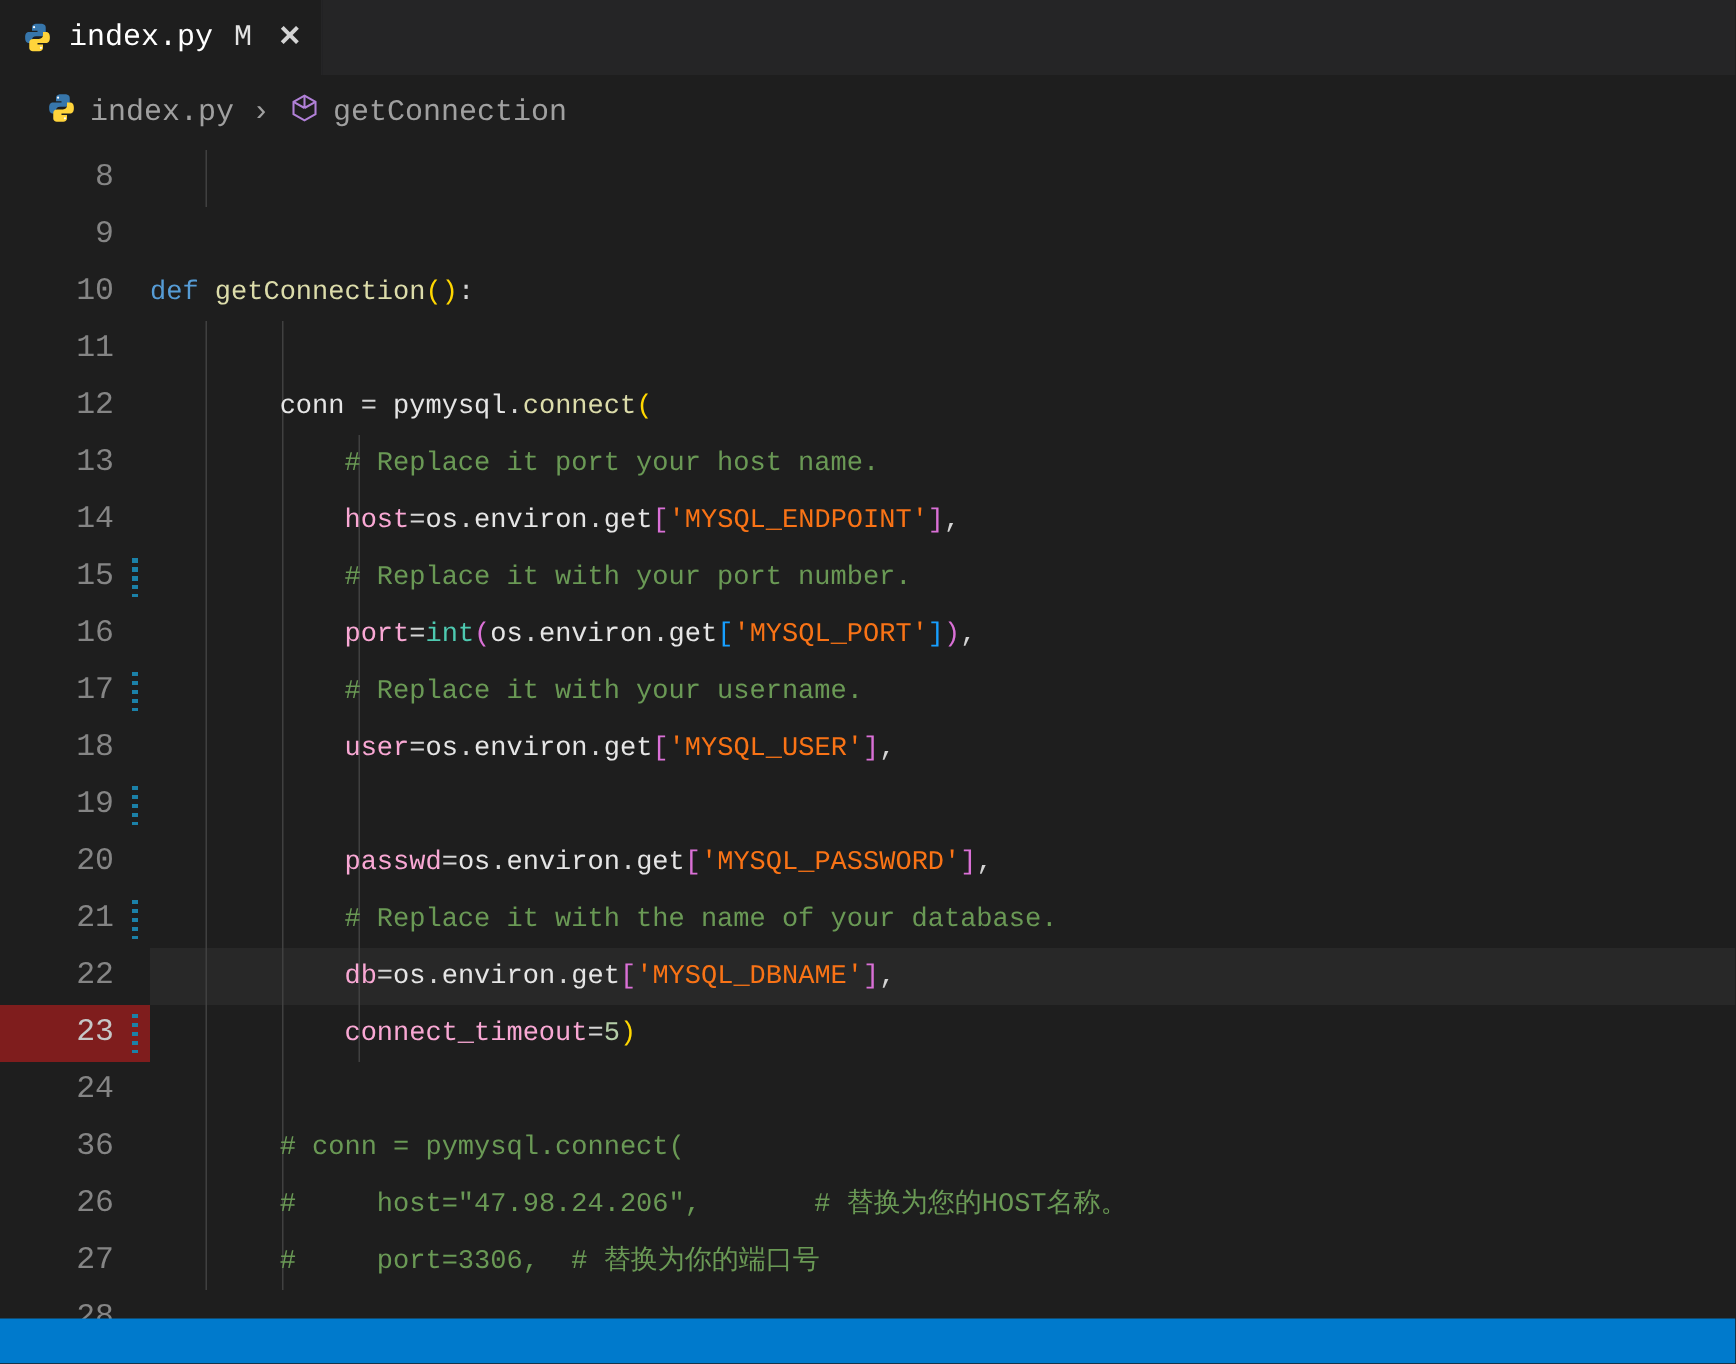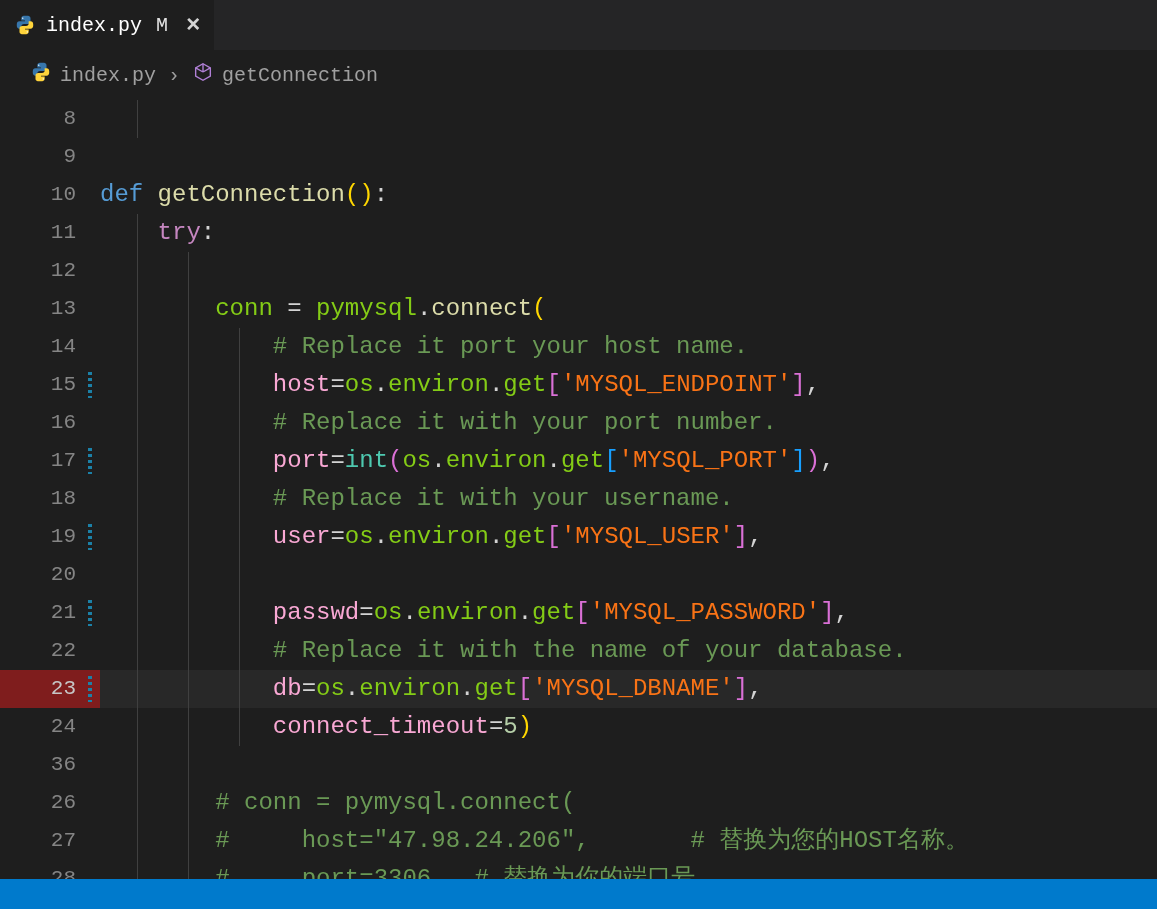--- a/index.html
+++ b/index.html
@@ -100,21 +100,21 @@
         180deg,
         #1b81a8,
         #1b81a8 3px,
         transparent 3px,
         transparent 6px
       );
     }
     .code-area {
       flex: 1;
       padding-top: 0;
-      font-size: 24px;
+      font-size: 18px;
       line-height: 38px;
     }
     .code-line {
       height: 38px;
       white-space: pre;
       position: relative;
     }
     .code-line.current {
       background: #282828;
     }
@@ -128,21 +128,21 @@
       position: absolute;
       width: 1px;
       height: 38px;
       background: #404040;
       top: 0;
     }
     .kw-def { color: #569cd6; }
     .kw-control { color: #c586c0; }
     .fn-name { color: #dcdcaa; }
     .punct { color: #d4d4d4; }
-    .var { color: #84cc16; }
+    .var { color: #e5e5e5; }
     .comment { color: #6a9955; }
     .param { color: #f9a8d4; }
     .method { color: #dcdcaa; }
     .string { color: #f97316; }
     .number { color: #b5cea8; }
     .bracket-y { color: #ffd700; }
     .bracket-p { color: #da70d6; }
     .bracket-b { color: #179fff; }
     .builtin { color: #4ec9b0; }
     .status-bar {
@@ -226,21 +226,20 @@
       <div class="line-num"><span class="line-num-text">24</span></div>
       <div class="line-num"><span class="line-num-text">36</span></div>
       <div class="line-num"><span class="line-num-text">26</span></div>
       <div class="line-num"><span class="line-num-text">27</span></div>
       <div class="line-num"><span class="line-num-text">28</span></div>
     </div>
   <div class="code-area" id="code-area">
       <div class="code-line"><div class="indent-guide" style="left: 37px;"></div><span style="position: relative;"></span></div>
       <div class="code-line"><span style="position: relative;"></span></div>
       <div class="code-line"><span style="position: relative;"><span class="kw-def">def </span><span class="fn-name">getConnection</span><span class="bracket-y">()</span><span class="punct">:</span></span></div>
-      <div class="code-line"><div class="indent-guide" style="left: 37px;"></div><span style="position: relative;"><span class="punct">    </span><span class="kw-control">try</span><span class="punct">:</span></span></div>
       <div class="code-line"><div class="indent-guide" style="left: 37px;"></div><div class="indent-guide" style="left: 88px;"></div><span style="position: relative;"></span></div>
       <div class="code-line"><div class="indent-guide" style="left: 37px;"></div><div class="indent-guide" style="left: 88px;"></div><span style="position: relative;"><span class="punct">        </span><span class="var">conn</span><span class="punct"> = </span><span class="var">pymysql</span><span class="punct">.</span><span class="method">connect</span><span class="bracket-y">(</span></span></div>
       <div class="code-line"><div class="indent-guide" style="left: 37px;"></div><div class="indent-guide" style="left: 88px;"></div><div class="indent-guide" style="left: 139px;"></div><span style="position: relative;"><span class="punct">            </span><span class="comment"># Replace it port your host name.</span></span></div>
       <div class="code-line"><div class="indent-guide" style="left: 37px;"></div><div class="indent-guide" style="left: 88px;"></div><div class="indent-guide" style="left: 139px;"></div><span style="position: relative;"><span class="punct">            </span><span class="param">host</span><span class="punct">=</span><span class="var">os</span><span class="punct">.</span><span class="var">environ</span><span class="punct">.</span><span class="var">get</span><span class="bracket-p">[</span><span class="string">'MYSQL_ENDPOINT'</span><span class="bracket-p">]</span><span class="punct">,</span></span></div>
       <div class="code-line"><div class="indent-guide" style="left: 37px;"></div><div class="indent-guide" style="left: 88px;"></div><div class="indent-guide" style="left: 139px;"></div><span style="position: relative;"><span class="punct">            </span><span class="comment"># Replace it with your port number.</span></span></div>
       <div class="code-line"><div class="indent-guide" style="left: 37px;"></div><div class="indent-guide" style="left: 88px;"></div><div class="indent-guide" style="left: 139px;"></div><span style="position: relative;"><span class="punct">            </span><span class="param">port</span><span class="punct">=</span><span class="builtin">int</span><span class="bracket-p">(</span><span class="var">os</span><span class="punct">.</span><span class="var">environ</span><span class="punct">.</span><span class="var">get</span><span class="bracket-b">[</span><span class="string">'MYSQL_PORT'</span><span class="bracket-b">]</span><span class="bracket-p">)</span><span class="punct">,</span></span></div>
       <div class="code-line"><div class="indent-guide" style="left: 37px;"></div><div class="indent-guide" style="left: 88px;"></div><div class="indent-guide" style="left: 139px;"></div><span style="position: relative;"><span class="punct">            </span><span class="comment"># Replace it with your username.</span></span></div>
       <div class="code-line"><div class="indent-guide" style="left: 37px;"></div><div class="indent-guide" style="left: 88px;"></div><div class="indent-guide" style="left: 139px;"></div><span style="position: relative;"><span class="punct">            </span><span class="param">user</span><span class="punct">=</span><span class="var">os</span><span class="punct">.</span><span class="var">environ</span><span class="punct">.</span><span class="var">get</span><span class="bracket-p">[</span><span class="string">'MYSQL_USER'</span><span class="bracket-p">]</span><span class="punct">,</span></span></div>
       <div class="code-line"><div class="indent-guide" style="left: 37px;"></div><div class="indent-guide" style="left: 88px;"></div><div class="indent-guide" style="left: 139px;"></div></div>
       <div class="code-line"><div class="indent-guide" style="left: 37px;"></div><div class="indent-guide" style="left: 88px;"></div><div class="indent-guide" style="left: 139px;"></div><span style="position: relative;"><span class="punct">            </span><span class="param">passwd</span><span class="punct">=</span><span class="var">os</span><span class="punct">.</span><span class="var">environ</span><span class="punct">.</span><span class="var">get</span><span class="bracket-p">[</span><span class="string">'MYSQL_PASSWORD'</span><span class="bracket-p">]</span><span class="punct">,</span></span></div>

